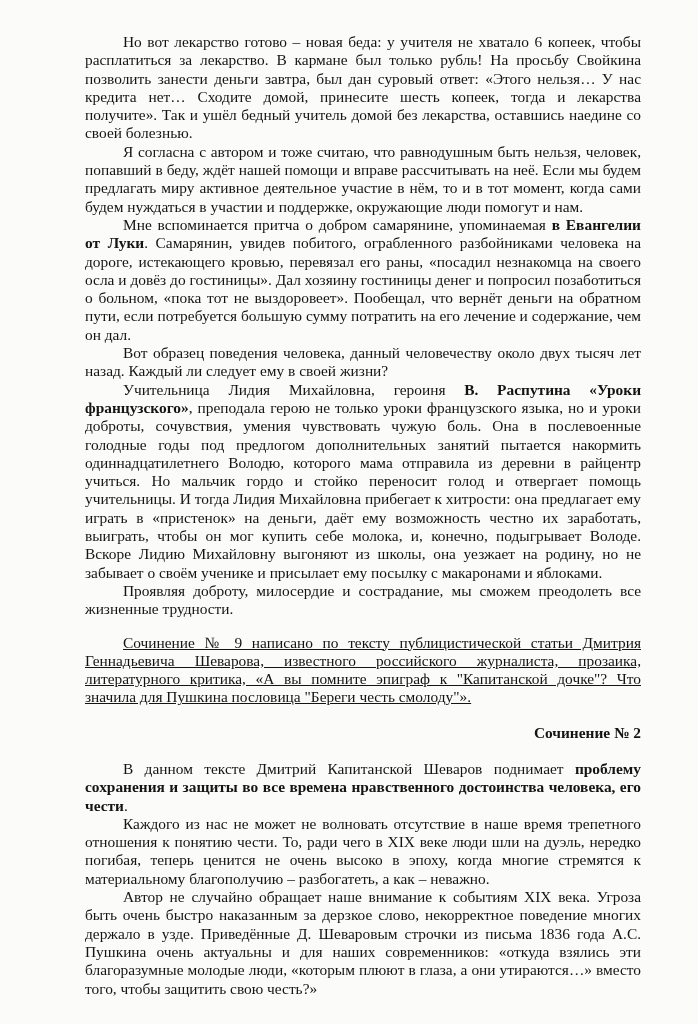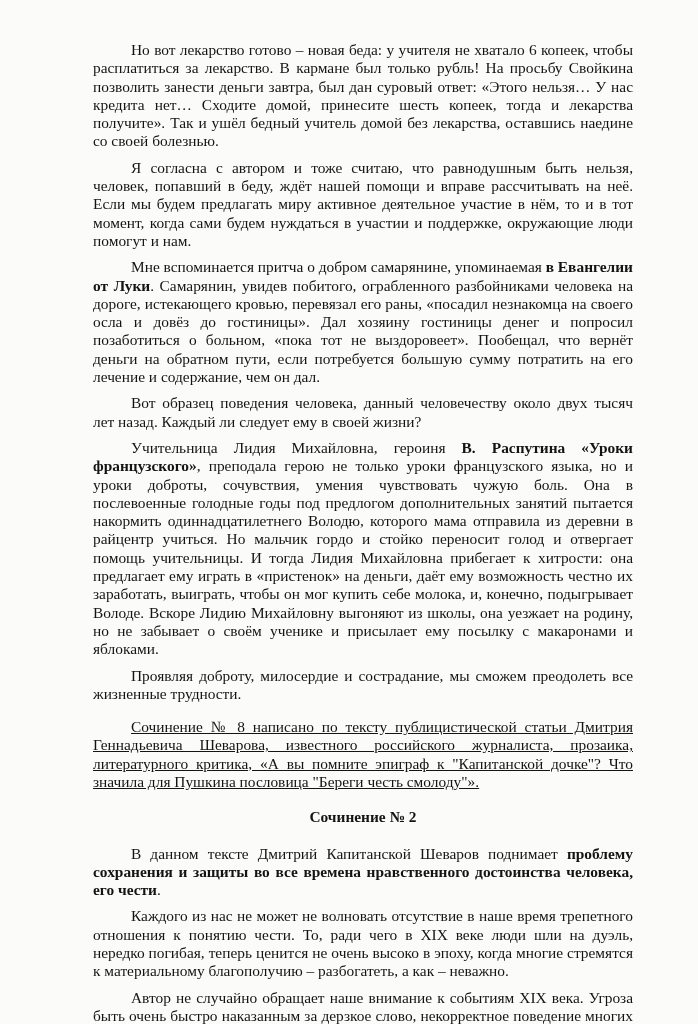--- a/index.html
+++ b/index.html
@@ -15,51 +15,51 @@
     background: #fbfbfa;
     box-sizing: border-box;
     padding: 33px 57px 0 85px;
     overflow: hidden;
     font-family: "Liberation Serif", "DejaVu Serif", serif;
     font-size: 15.4px;
     line-height: 18.3px;
     color: #141414;
   }
   .doc p {
-    margin: 8px;
+    margin: 0;
   }
   .p {
     text-align: justify;
     text-indent: 38px;
   }
   .pu {
     text-align: justify;
     text-indent: 38px;
     text-decoration: underline;
     margin-top: 15px !important;
   }
   .h {
-    text-align: center;
+    text-align: right;
     font-weight: bold;
     text-indent: 0;
     margin: 17px 0 18px 0 !important;
   }
   b { font-weight: bold; }
 </style>
 </head>
 <body>
 
 <div class="page">
   <div class="doc">
       <p class="p"><span>Но вот лекарство готово – новая беда: у учителя не хватало 6 копеек, чтобы расплатиться за лекарство. В кармане был только рубль! На просьбу Свойкина позволить занести деньги завтра, был дан суровый ответ: «Этого нельзя… У нас кредита нет… Сходите домой, принесите шесть копеек, тогда и лекарства получите». Так и ушёл бедный учитель домой без лекарства, оставшись наедине со своей болезнью.</span></p>
       <p class="p"><span>Я согласна с автором и тоже считаю, что равнодушным быть нельзя, человек, попавший в беду, ждёт нашей помощи и вправе рассчитывать на неё. Если мы будем предлагать миру активное деятельное участие в нём, то и в тот момент, когда сами будем нуждаться в участии и поддержке, окружающие люди помогут и нам.</span></p>
       <p class="p"><span>Мне вспоминается притча о добром самарянине, упоминаемая </span><b>в Евангелии от Луки</b><span>. Самарянин, увидев побитого, ограбленного разбойниками человека на дороге, истекающего кровью, перевязал его раны, «посадил незнакомца на своего осла и довёз до гостиницы». Дал хозяину гостиницы денег и попросил позаботиться о больном, «пока тот не выздоровеет». Пообещал, что вернёт деньги на обратном пути, если потребуется большую сумму потратить на его лечение и содержание, чем он дал.</span></p>
       <p class="p"><span>Вот образец поведения человека, данный человечеству около двух тысяч лет назад. Каждый ли следует ему в своей жизни?</span></p>
       <p class="p"><span>Учительница Лидия Михайловна, героиня </span><b>В. Распутина «Уроки французского»</b><span>, преподала герою не только уроки французского языка, но и уроки доброты, сочувствия, умения чувствовать чужую боль. Она в послевоенные голодные годы под предлогом дополнительных занятий пытается накормить одиннадцатилетнего Володю, которого мама отправила из деревни в райцентр учиться. Но мальчик гордо и стойко переносит голод и отвергает помощь учительницы. И тогда Лидия Михайловна прибегает к хитрости: она предлагает ему играть в «пристенок» на деньги, даёт ему возможность честно их заработать, выиграть, чтобы он мог купить себе молока, и, конечно, подыгрывает Володе. Вскоре Лидию Михайловну выгоняют из школы, она уезжает на родину, но не забывает о своём ученике и присылает ему посылку с макаронами и яблоками.</span></p>
       <p class="p"><span>Проявляя доброту, милосердие и сострадание, мы сможем преодолеть все жизненные трудности.</span></p>
-      <p class="pu"><span>Сочинение № 8 написано по тексту публицистической статьи Дмитрия Геннадьевича Шеварова, известного российского журналиста, прозаика, литературного критика, «А вы помните эпиграф к "Капитанской дочке"? Что значила для Пушкина пословица "Береги честь смолоду"».</span></p>
+      <p class="pu"><span>Сочинение № 9 написано по тексту публицистической статьи Дмитрия Геннадьевича Шеварова, известного российского журналиста, прозаика, литературного критика, «А вы помните эпиграф к "Капитанской дочке"? Что значила для Пушкина пословица "Береги честь смолоду"».</span></p>
       <p class="h"><span>Сочинение № 2</span></p>
       <p class="p"><span>В данном тексте Дмитрий Капитанской Шеваров поднимает </span><b>проблему сохранения и защиты во все времена нравственного достоинства человека, его чести</b><span>.</span></p>
       <p class="p"><span>Каждого из нас не может не волновать отсутствие в наше время трепетного отношения к понятию чести. То, ради чего в XIX веке люди шли на дуэль, нередко погибая, теперь ценится не очень высоко в эпоху, когда многие стремятся к материальному благополучию – разбогатеть, а как – неважно.</span></p>
       <p class="p"><span>Автор не случайно обращает наше внимание к событиям XIX века. Угроза быть очень быстро наказанным за дерзкое слово, некорректное поведение многих держало в узде. Приведённые Д. Шеваровым строчки из письма 1836 года А.С. Пушкина очень актуальны и для наших современников: «откуда взялись эти благоразумные молодые люди, «которым плюют в глаза, а они утираются…» вместо того, чтобы защитить свою честь?»</span></p>
     </div>
 
 </div>
 
 </body></html>

